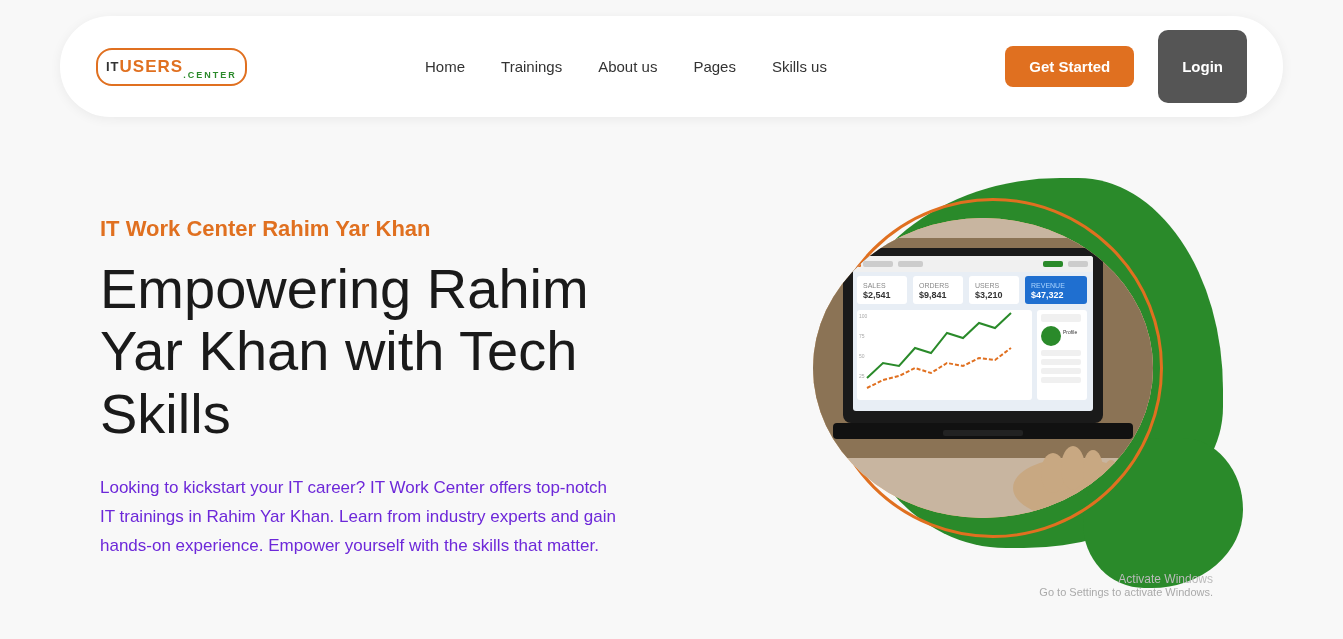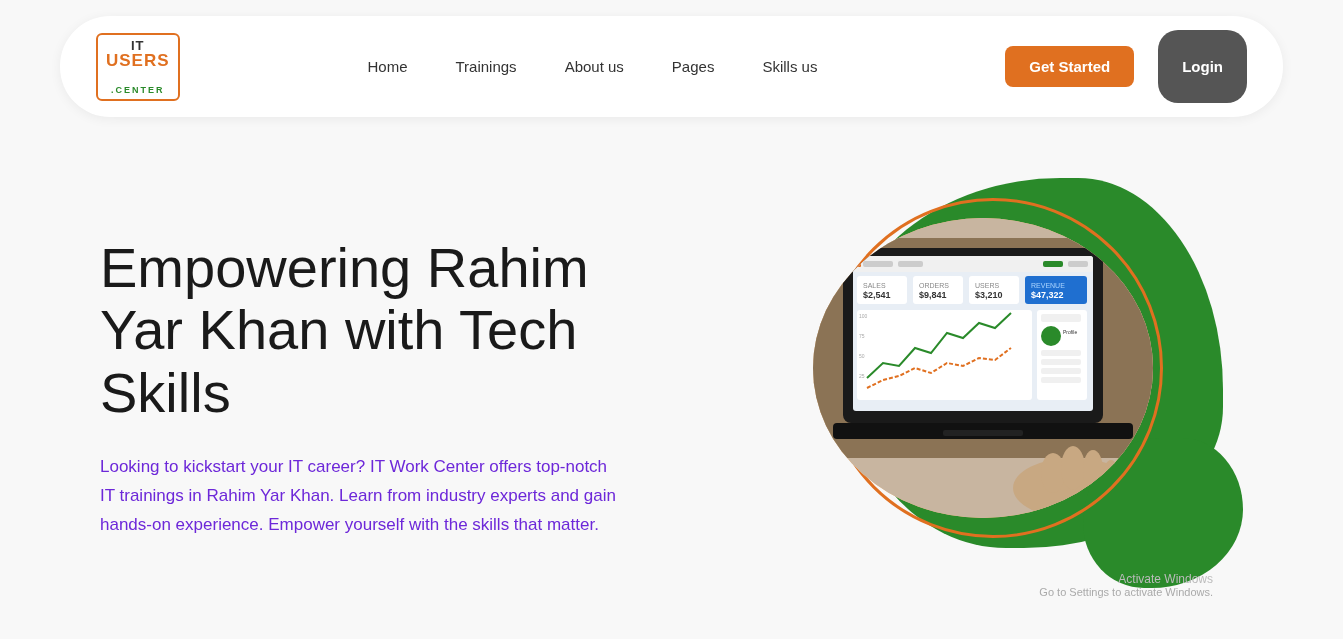--- a/index.html
+++ b/index.html
@@ -33,24 +33,24 @@
     }
 
     .logo {
       display: flex;
       align-items: center;
       gap: 0;
     }
 
     .logo-box {
       border: 2px solid #e07020;
-      border-radius: 6px;
+      border-radius: 16px;
       padding: 4px 8px;
       display: flex;
-      flex-direction: column;
+      flex-direction: row;
       align-items: center;
       line-height: 1;
     }
 
     .logo-it {
       font-size: 13px;
       font-weight: 700;
       color: #333;
       letter-spacing: 1px;
     }
@@ -66,21 +66,21 @@
       font-size: 9px;
       font-weight: 700;
       color: #2a8a2a;
       letter-spacing: 2px;
       margin-top: 17px;
     }
 
     .nav-links {
       display: flex;
       align-items: center;
-      gap: 48px;
+      gap: 36px;
       list-style: none;
     }
 
     .nav-links li a {
       text-decoration: none;
       color: #333;
       font-size: 15px;
       font-weight: 500;
     }
 
@@ -98,21 +98,21 @@
       padding: 12px 24px;
       font-size: 15px;
       font-weight: 600;
       cursor: pointer;
     }
 
     .btn-login {
       background: #555;
       color: #fff;
       border: none;
-      border-radius: 20px;
+      border-radius: 10px;
       padding: 28px 24px;
       font-size: 15px;
       font-weight: 600;
       cursor: pointer;
     }
 
     
     .hero {
       display: flex;
       align-items: center;
@@ -265,20 +265,21 @@
     <div class="nav-buttons">
       <button class="btn-get-started">Get Started</button>
       <button class="btn-login">Login</button>
     </div>
   </nav>
 </div>
 
 <section class="hero">
 
   <div class="hero-text">
+    <p class="hero-subtitle">IT Work Center Rahim Yar Khan</p>
     <h1 class="hero-title">Empowering Rahim Yar Khan with Tech Skills</h1>
     <p class="hero-description">Looking to kickstart your IT career? IT Work Center offers top-notch IT trainings in Rahim Yar Khan. Learn from industry experts and gain hands-on experience. Empower yourself with the skills that matter.</p>
   </div>
 
   <div class="hero-image-area">
 
     <div class="blob-green-main"></div>
     <div class="blob-green-small"></div>
 
     <div class="circle-orange"></div>

